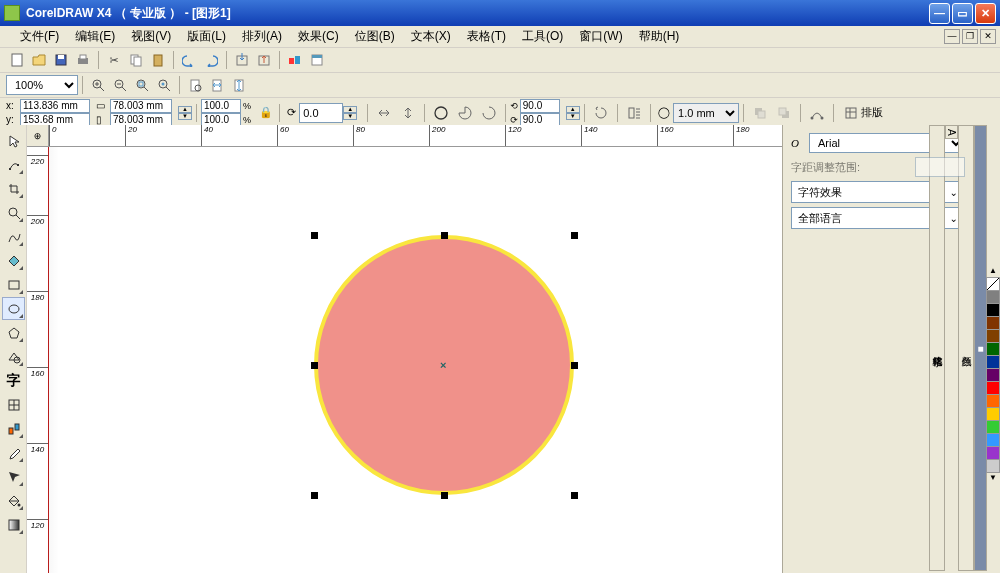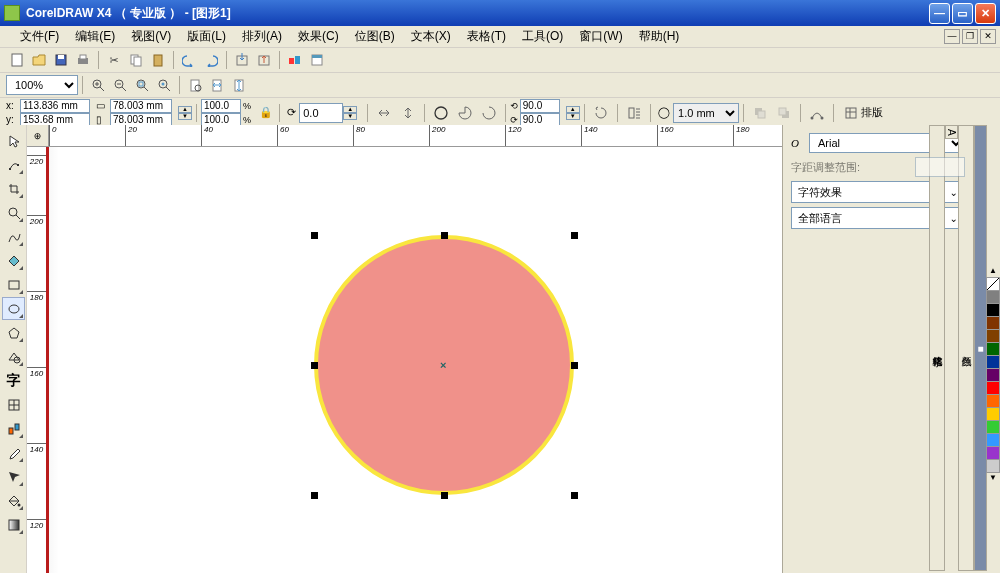--- a/index.html
+++ b/index.html
@@ -42,21 +42,21 @@
 .workspace { position: absolute; top: 125px; left: 0; right: 0; bottom: 0; display: flex; }
 .toolbox { width: 27px; background: #ece9d8; border-right: 1px solid #d4d0c8; padding: 4px 2px; }
 .toolbox .tool { width: 23px; height: 23px; margin-bottom: 1px; display: flex; align-items: center; justify-content: center; border: 1px solid transparent; position: relative; }
 .toolbox .tool.active { border: 1px solid #9ac; background: #e0ecff; }
 .toolbox .tool .fly { position: absolute; bottom: 1px; right: 1px; width: 0; height: 0; border-left: 4px solid transparent; border-bottom: 4px solid #555; }
 
 .canvas-area { flex: 1; display: flex; position: relative; background: #ece9d8; }
 .ruler-corner { width: 22px; height: 22px; background: #ece9d8; border-right: 1px solid #999; border-bottom: 1px solid #999; position: absolute; top: 0; left: 0; display:flex; align-items:center; justify-content:center; font-size:9px; }
 .ruler-h { position: absolute; top: 0; left: 22px; right: 15px; height: 22px; background: #fff; border-bottom: 1px solid #999; font-size: 8px; overflow: hidden; }
 .ruler-h .tick { position: absolute; top: 0; height: 100%; border-left: 1px solid #666; padding-left: 2px; font-style: italic; }
-.ruler-v { position: absolute; top: 22px; left: 0; width: 22px; bottom: 0; background: #fff; border-right: 3px solid #b91c1c; font-size: 8px; overflow: hidden; }
+.ruler-v { position: absolute; top: 22px; left: 0; width: 22px; bottom: 0; background: #fff; border-right: 1px solid #b91c1c; font-size: 8px; overflow: hidden; }
 .ruler-v .tick { position: absolute; left: 0; width: 100%; border-top: 1px solid #666; font-style: italic; padding-top: 1px; text-align: center; }
 .canvas { position: absolute; top: 22px; left: 22px; right: 15px; bottom: 0; background: #fff; overflow: hidden; }
 .canvas .page-edge { position: absolute; top: 0; left: -10px; bottom: -10px; width: 20px; background: linear-gradient(to right, rgba(0,0,0,.06), transparent); }
 .scroll-v { position: absolute; top: 22px; right: 0; width: 15px; bottom: 0; background: #ece9d8; border-left: 1px solid #d4d0c8; }
 .scroll-thumb { position: absolute; left: 1px; right: 1px; top: 180px; height: 60px; background: #c8d8f0; border: 1px solid #9ac; border-radius: 2px; }
 
 .circle-shape { position: absolute; width: 260px; height: 260px; border-radius: 50%; background: #f0918a; border: 4px solid #f9e63e; left: 265px; top: 88px; }
 .handle { position: absolute; width: 7px; height: 7px; background: #000; }
 .center-x { position: absolute; color: #266; font-size: 11px; font-weight: bold; }
 

